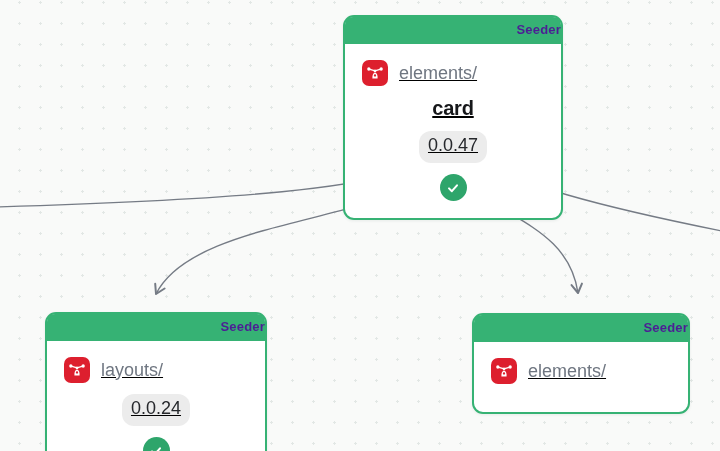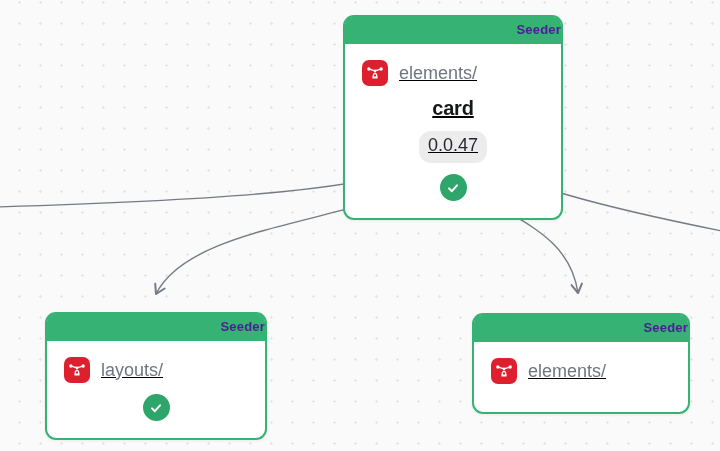--- a/index.html
+++ b/index.html
@@ -109,20 +109,21 @@
           <circle cx="4.6" cy="7.2" r="2" fill="#fff"></circle>
           <circle cx="19.4" cy="7.2" r="2" fill="#fff"></circle>
           <rect x="10.6" y="8" width="2.8" height="2.8" fill="#fff"></rect>
           <path d="M12,11 C9.6,12.6 8.6,14.4 8.9,18.6 L15.1,18.6 C15.4,14.4 14.4,12.6 12,11 Z" fill="#fff"></path>
           <circle cx="12" cy="15" r="1.4" fill="#dd1f2e"></circle>
         </svg>
       </span>
       <span class="path-text">layouts/</span>
     </div>
     <div class="node-row row-name">
+      <span class="version-pill">0.0.24</span>
       <span class="check-circle">
         <svg width="16" height="16" viewBox="0 0 24 24">
           <path d="M6,12.5 L10.3,16.8 L18,8" fill="none" stroke="#fff" stroke-width="3" stroke-linecap="round" stroke-linejoin="round"></path>
         </svg>
       </span>
     </div>
   </div>
 </div>
 
 <div class="node" id="node-chip">

